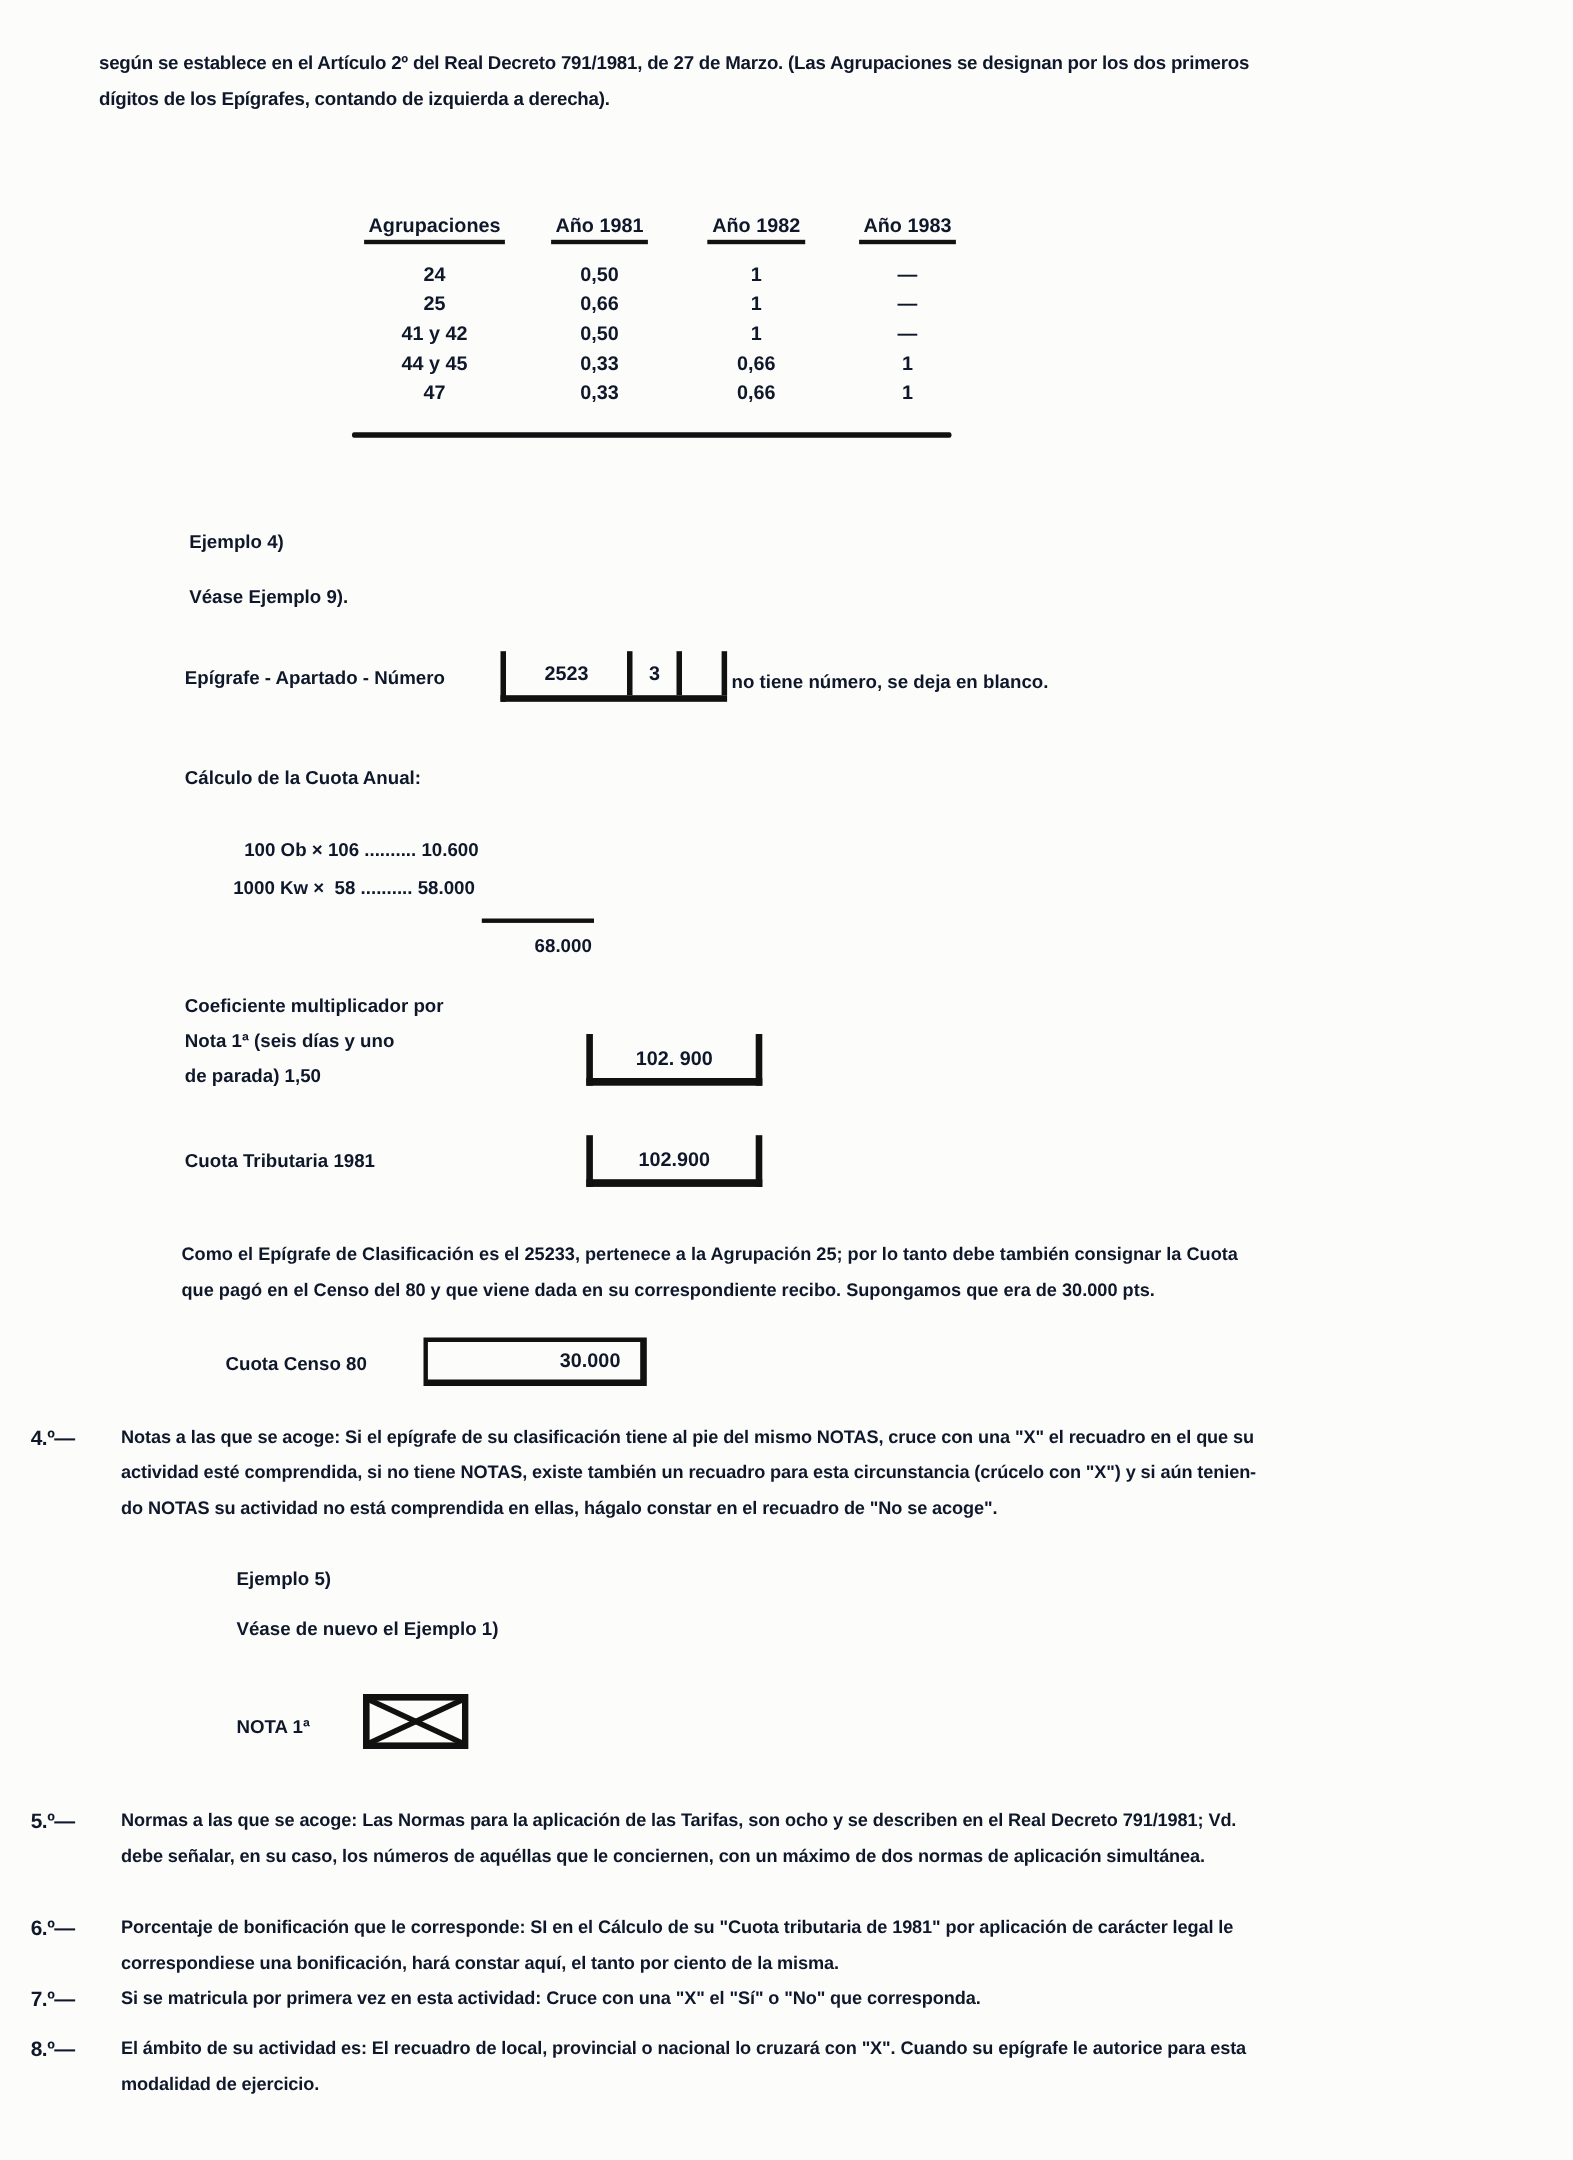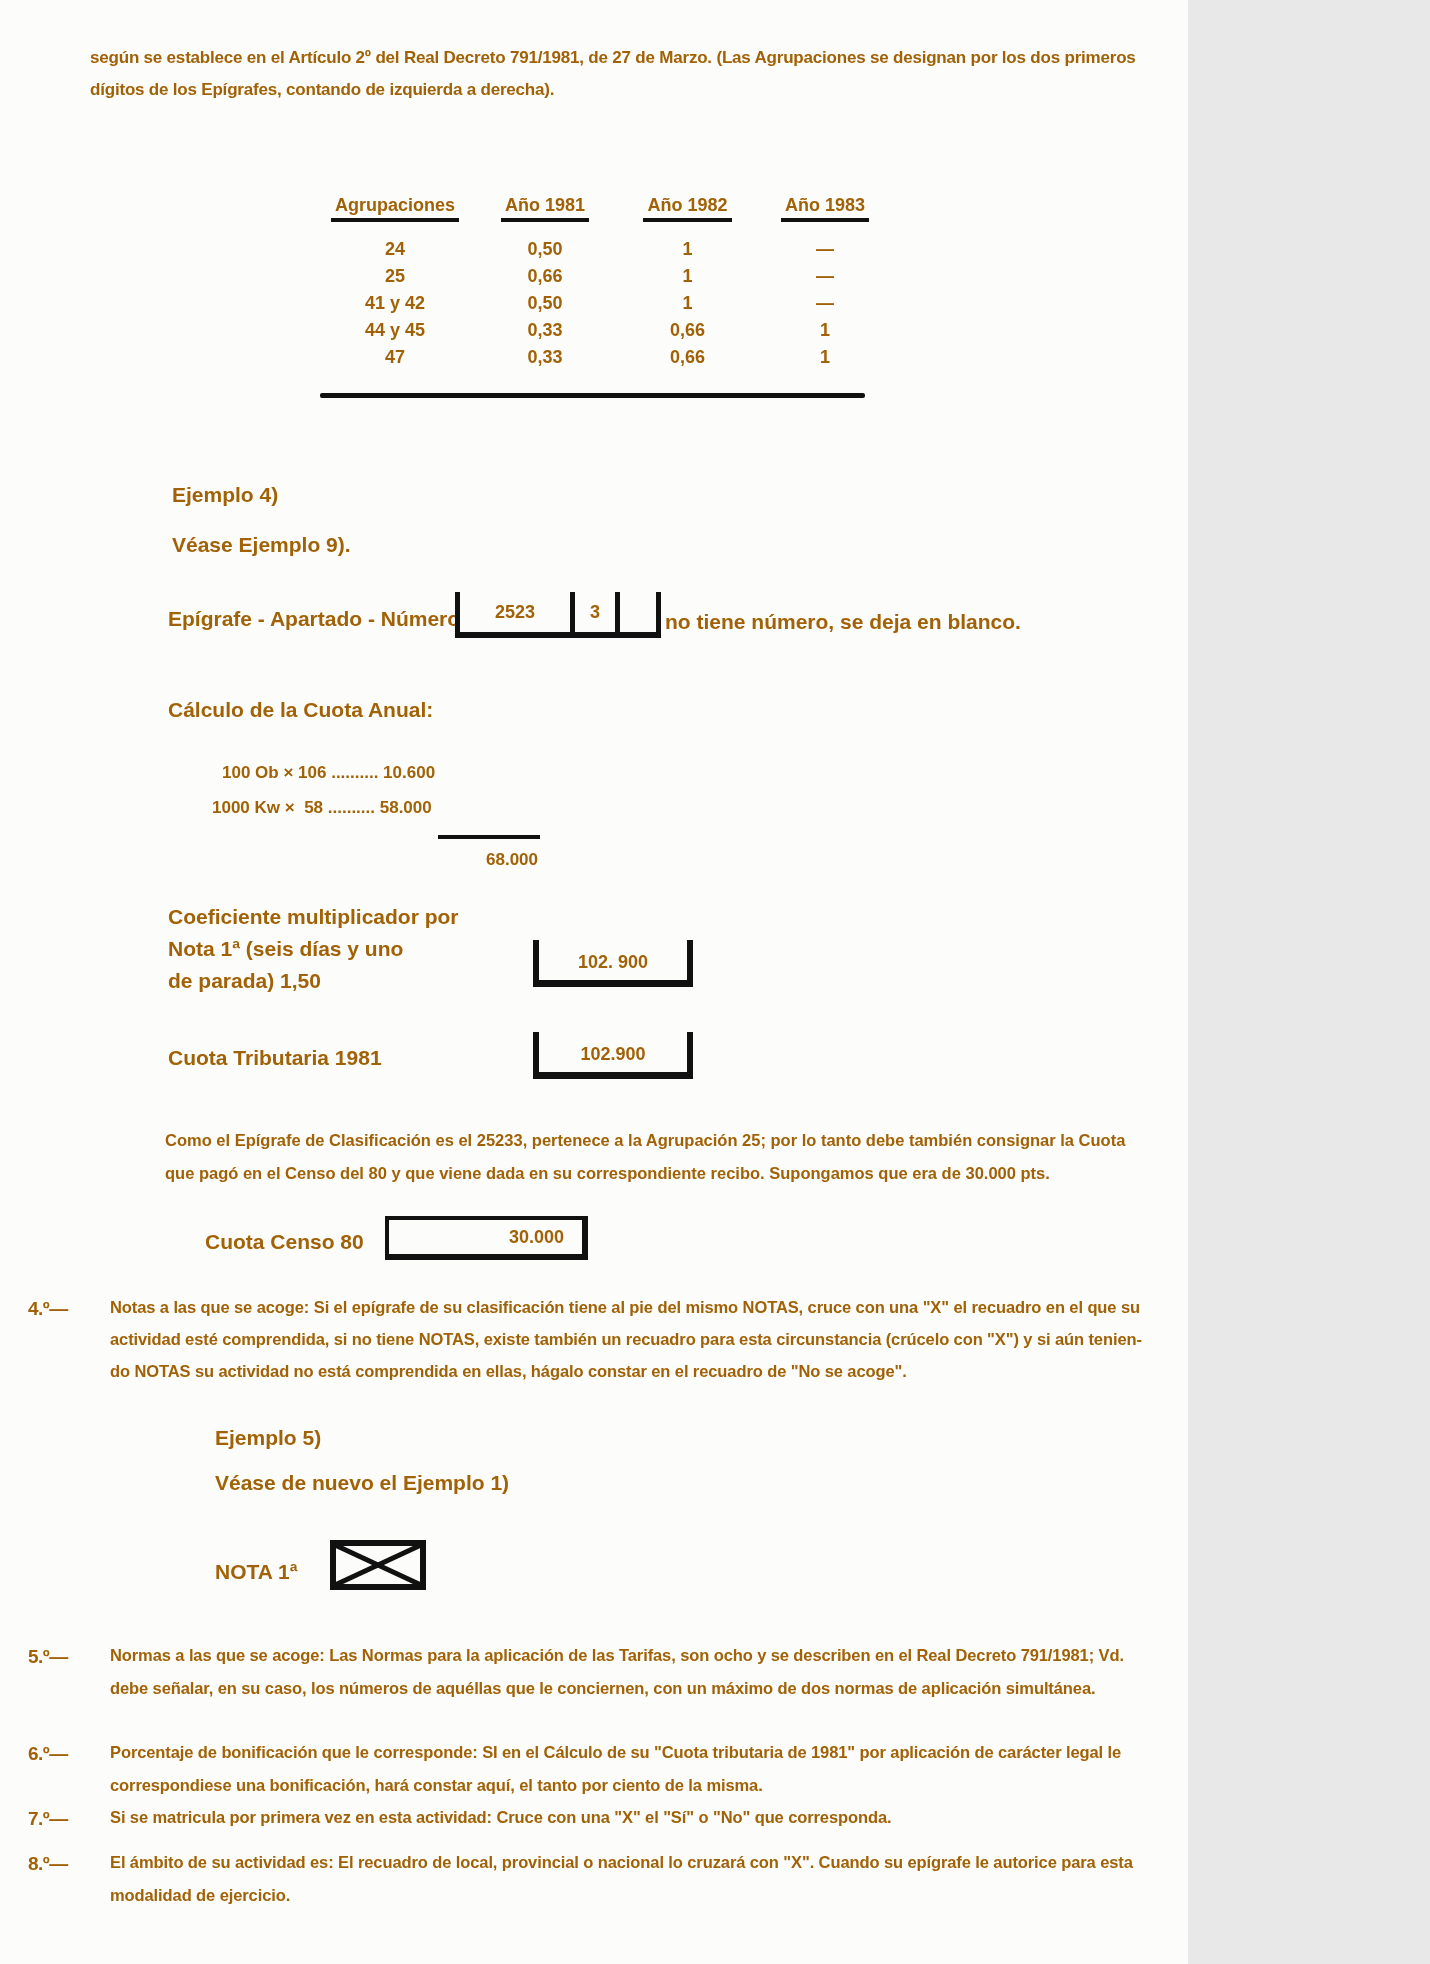--- a/index.html
+++ b/index.html
@@ -1,35 +1,35 @@
 <!DOCTYPE html>
 <html><head>
 <meta charset="utf-8">
 <style>
   html,body{margin:0;padding:0;background:#e8e8e8;}
   .page{
     position:relative;
-    width:1188px;height:1964px;
+    width:1430px;height:1964px;
     background:#fcfcfa;
     font-family:"Liberation Sans", sans-serif;
-    color:#a16207;
+    color:#0f172a;
     overflow:hidden;
   }
   .abs{position:absolute;white-space:pre;}
   .intro{font-size:17px;font-weight:bold;letter-spacing:-0.2px;}
   
   .coef-table{position:absolute;left:320px;top:155px;width:575px;
     display:grid;grid-template-columns:150px 150px 135px 140px;
     font-size:18px;font-weight:bold;text-align:center;}
   .coef-table .hdr{padding-bottom:2px;margin-bottom:12px;margin-top:40px;}
   .coef-table .hdr span{display:inline-block;border-bottom:4px solid #111;padding:0 4px 2px 4px;}
   .coef-table .cell{height:27px;line-height:27px;}
   .table-rule{position:absolute;left:320px;top:393px;width:545px;height:5px;background:#111;border-radius:2px;}
   
-  .lbl17{font-size:21px;font-weight:bold;}
+  .lbl17{font-size:17px;font-weight:bold;}
   .lbl16{font-size:16.5px;font-weight:bold;}
   
   .epi-box{position:absolute;left:455px;top:592px;height:40px;display:flex;
     border-left:5px solid #111;border-bottom:6px solid #111;}
   .epi-cell{height:100%;line-height:40px;text-align:center;font-size:18px;font-weight:bold;
     border-right:5px solid #111;}
   .epi-cell.c1{width:110px;}
   .epi-cell.c2{width:40px;}
   .epi-cell.c3{width:36px;border-right:5px solid #111;}
   

